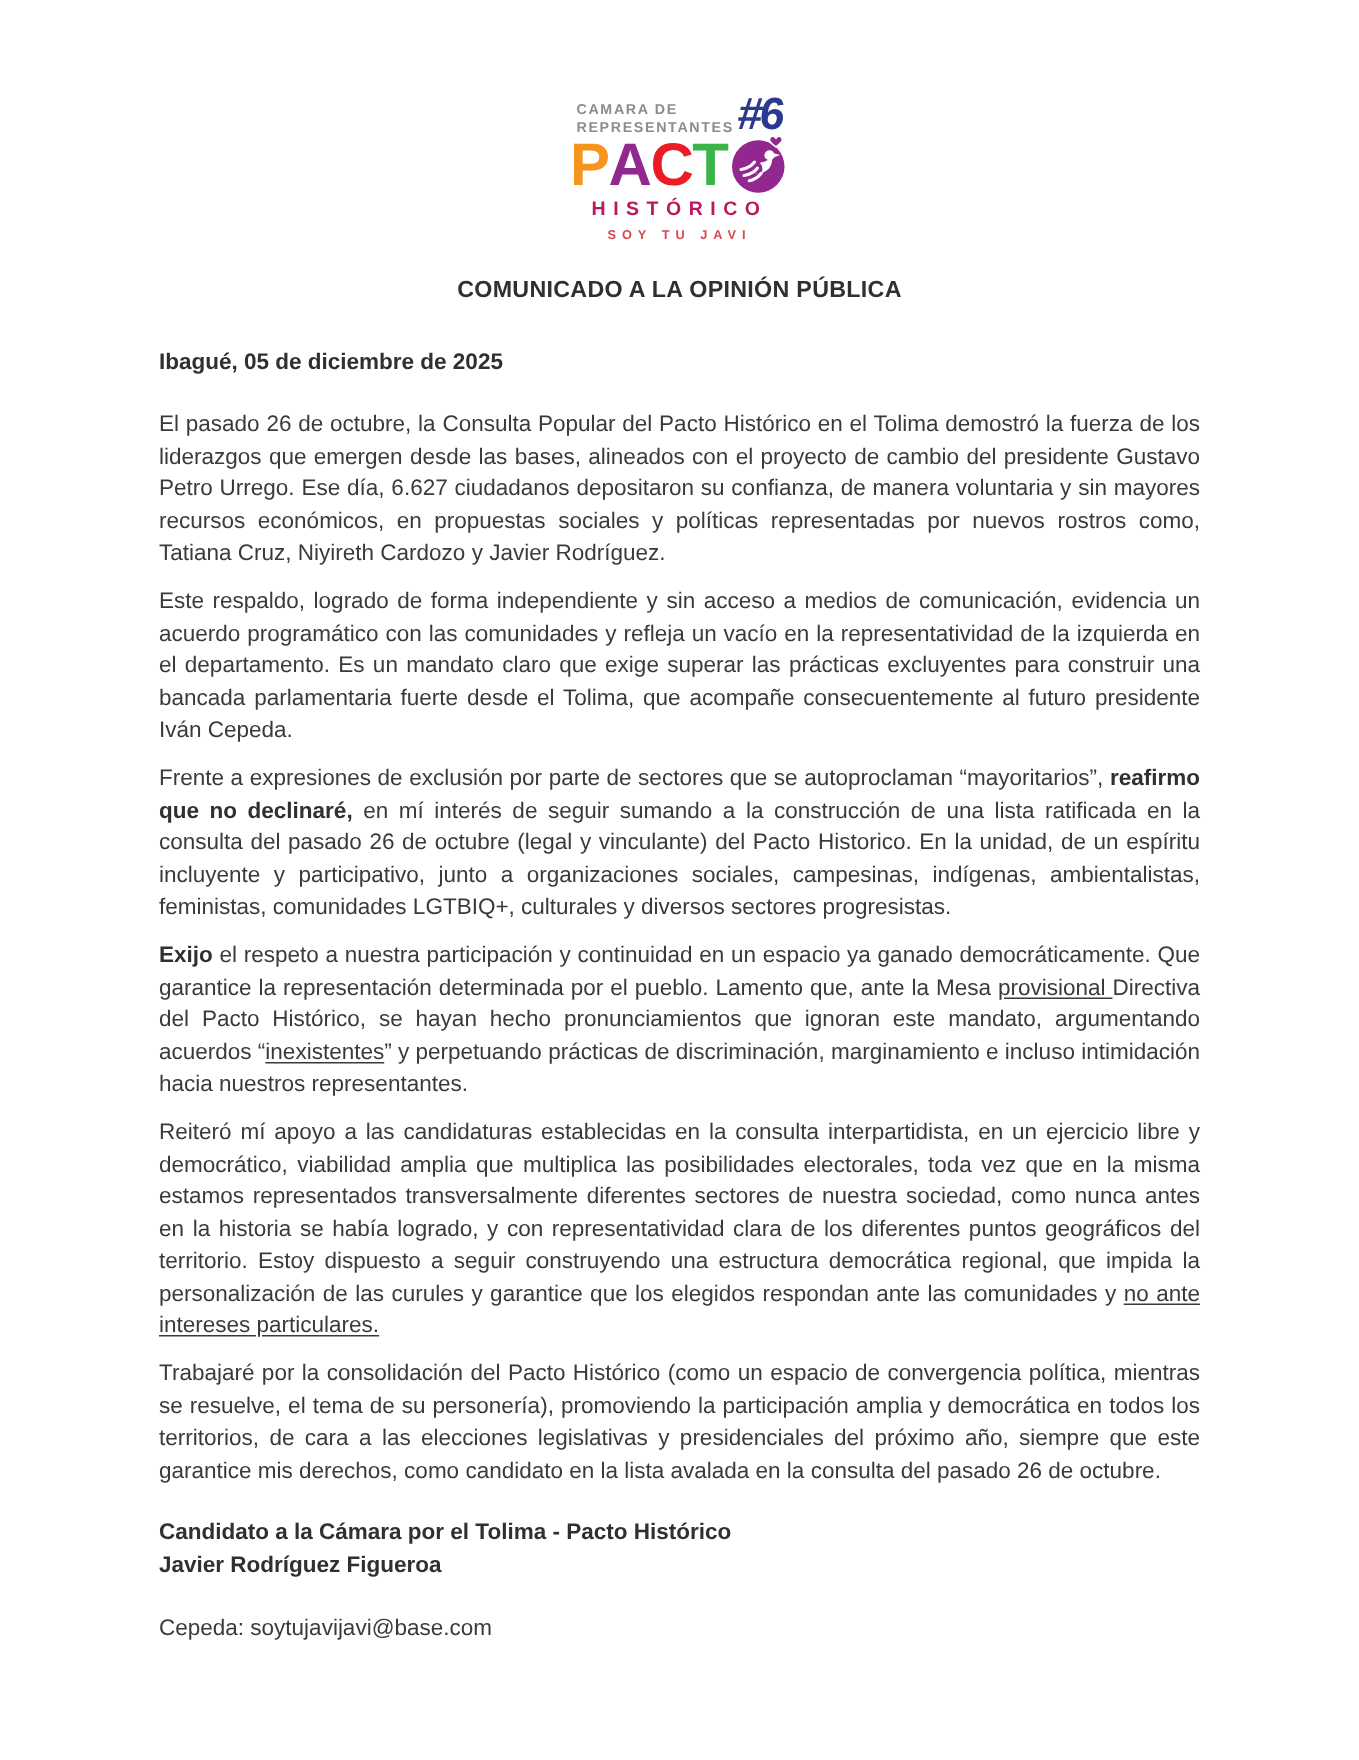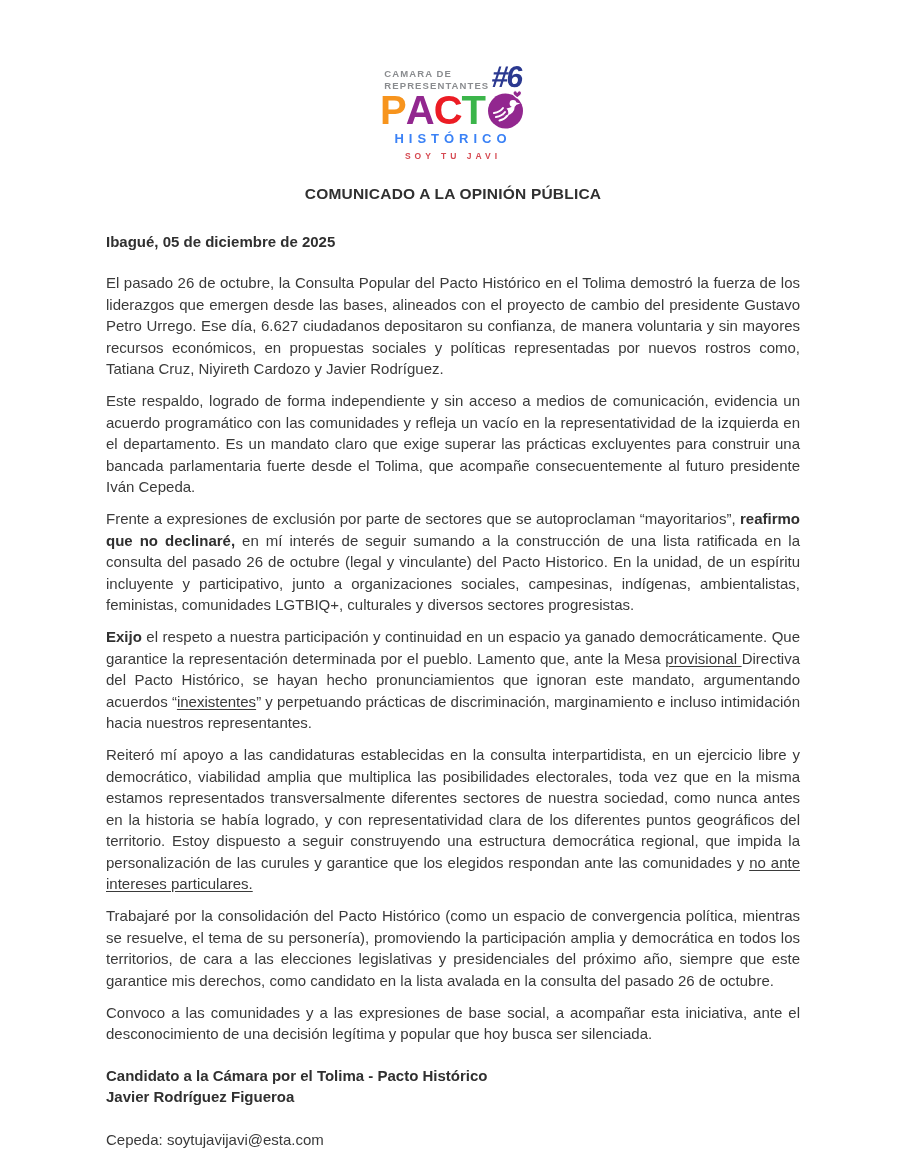--- a/index.html
+++ b/index.html
@@ -135,38 +135,37 @@
             <path d="M8 23 Q14 22 17 18 M10 27 Q16 26 19 22 M13.5 30.5 Q18.5 29.5 21.5 25.5" stroke="#fff" stroke-width="2" fill="none" stroke-linecap="round"></path>
             <path d="M16 25 Q22 27 26.5 22.5 Q29.5 19 28.5 14 Q25.5 18 20.5 18.5 Q23.5 21 21.5 26 Z" fill="#fff"></path>
             <circle cx="27" cy="13.5" r="3.4" fill="#fff"></circle>
             <path d="M29.8 12.2 L34.2 13.4 L29.8 15 Z" fill="#fff"></path>
             <g transform="translate(26.5,0.8) scale(0.95)">
               <path d="M5 2 C5 0.9 6 0 7.2 0 C8.8 0 9.5 1.4 9.5 2.4 C9.5 4.4 7 6.2 5 7.5 C3 6.2 0.5 4.4 0.5 2.4 C0.5 1.4 1.2 0 2.8 0 C4 0 5 0.9 5 2 Z" fill="#92278f" stroke="#fff" stroke-width="1.2"></path>
             </g>
           </svg>
         </span>
       </div>
-    <div class="logo-historico" style="color: #3b82f6;">HISTÓRICO</div>
+    <div class="logo-historico" style="color: #be185d;">HISTÓRICO</div>
     <div class="logo-tagline" style="color: rgb(214, 74, 82);">SOY TU JAVI</div>
   </header>
 
   <h1 class="title">COMUNICADO A LA OPINIÓN PÚBLICA</h1>
 
   <p class="date">Ibagué, 05 de diciembre de 2025</p>
 
   <div id="paragraphs">
       <p class="body-paragraph"><span>El pasado 26 de octubre, la Consulta Popular del Pacto Histórico en el Tolima demostró la fuerza de los liderazgos que emergen desde las bases, alineados con el proyecto de cambio del presidente Gustavo Petro Urrego. Ese día, 6.627 ciudadanos depositaron su confianza, de manera voluntaria y sin mayores recursos económicos, en propuestas sociales y políticas representadas por nuevos rostros como, Tatiana Cruz, Niyireth Cardozo y Javier Rodríguez.</span></p>
       <p class="body-paragraph"><span>Este respaldo, logrado de forma independiente y sin acceso a medios de comunicación, evidencia un acuerdo programático con las comunidades y refleja un vacío en la representatividad de la izquierda en el departamento. Es un mandato claro que exige superar las prácticas excluyentes para construir una bancada parlamentaria fuerte desde el Tolima, que acompañe consecuentemente al futuro presidente Iván Cepeda.</span></p>
       <p class="body-paragraph"><span>Frente a expresiones de exclusión por parte de sectores que se autoproclaman “mayoritarios”, </span><span class="bold">reafirmo que no declinaré,</span><span> en mí interés de seguir sumando a la construcción de una lista ratificada en la consulta del pasado 26 de octubre (legal y vinculante) del Pacto Historico. En la unidad, de un espíritu incluyente y participativo, junto a organizaciones sociales, campesinas, indígenas, ambientalistas, feministas, comunidades LGTBIQ+, culturales y diversos sectores progresistas.</span></p>
       <p class="body-paragraph"><span class="bold">Exijo</span><span> el respeto a nuestra participación y continuidad en un espacio ya ganado democráticamente. Que garantice la representación determinada por el pueblo. Lamento que, ante la Mesa </span><span class="underline">provisional </span><span>Directiva del Pacto Histórico, se hayan hecho pronunciamientos que ignoran este mandato, argumentando acuerdos “</span><span class="underline">inexistentes</span><span>” y perpetuando prácticas de discriminación, marginamiento e incluso intimidación hacia nuestros representantes.</span></p>
       <p class="body-paragraph"><span>Reiteró mí apoyo a las candidaturas establecidas en la consulta interpartidista, en un ejercicio libre y democrático, viabilidad amplia que multiplica las posibilidades electorales, toda vez que en la misma estamos representados transversalmente diferentes sectores de nuestra sociedad, como nunca antes en la historia se había logrado, y con representatividad clara de los diferentes puntos geográficos del territorio. Estoy dispuesto a seguir construyendo una estructura democrática regional, que impida la personalización de las curules y garantice que los elegidos respondan ante las comunidades y </span><span class="underline">no ante intereses particulares.</span></p>
       <p class="body-paragraph"><span>Trabajaré por la consolidación del Pacto Histórico (como un espacio de convergencia política, mientras se resuelve, el tema de su personería), promoviendo la participación amplia y democrática en todos los territorios, de cara a las elecciones legislativas y presidenciales del próximo año, siempre que este garantice mis derechos, como candidato en la lista avalada en la consulta del pasado 26 de octubre.</span></p>
-      <p class="body-paragraph"><span>Convoco a las comunidades y a las expresiones de base social, a acompañar esta iniciativa, ante el desconocimiento de una decisión legítima y popular que hoy busca ser silenciada.</span></p>
     </div>
 
   <div class="signature">
     <p class="sig-line">Candidato a la Cámara por el Tolima - Pacto Histórico</p>
     <p class="sig-line">Javier Rodríguez Figueroa</p>
   </div>
 
-  <p class="email-line"><span>Cepeda:</span> <span>soytujavijavi@esta.com</span></p>
+  <p class="email-line"><span>Cepeda:</span> <span>soytujavijavi@base.com</span></p>
 
 </div>
 
 </body></html>

